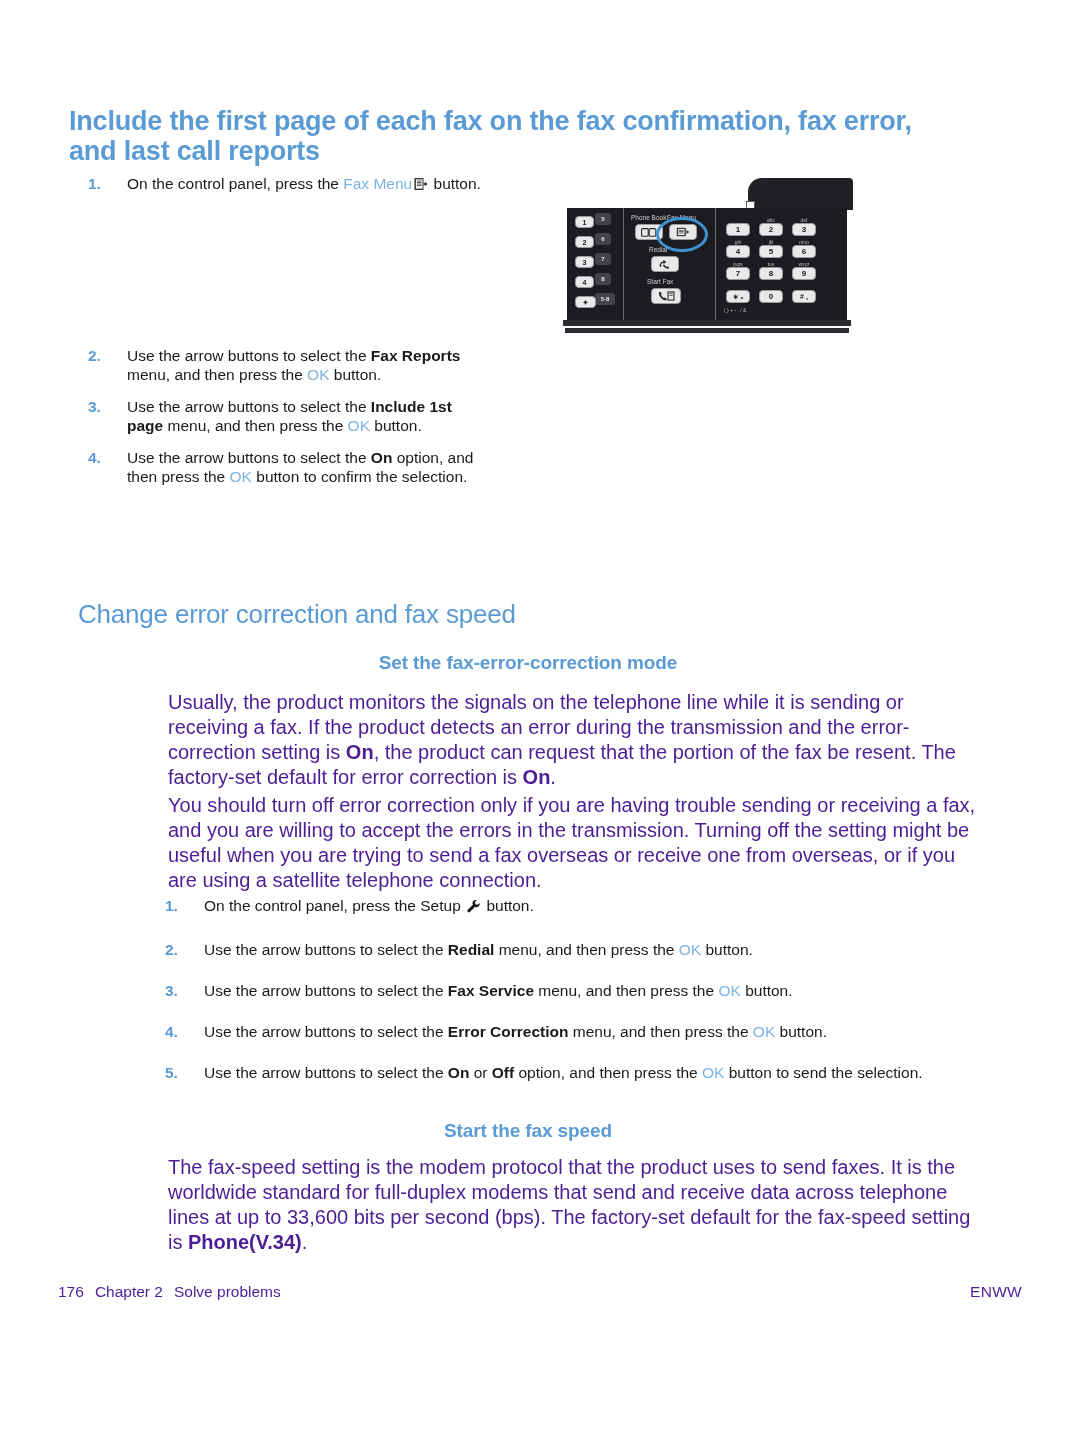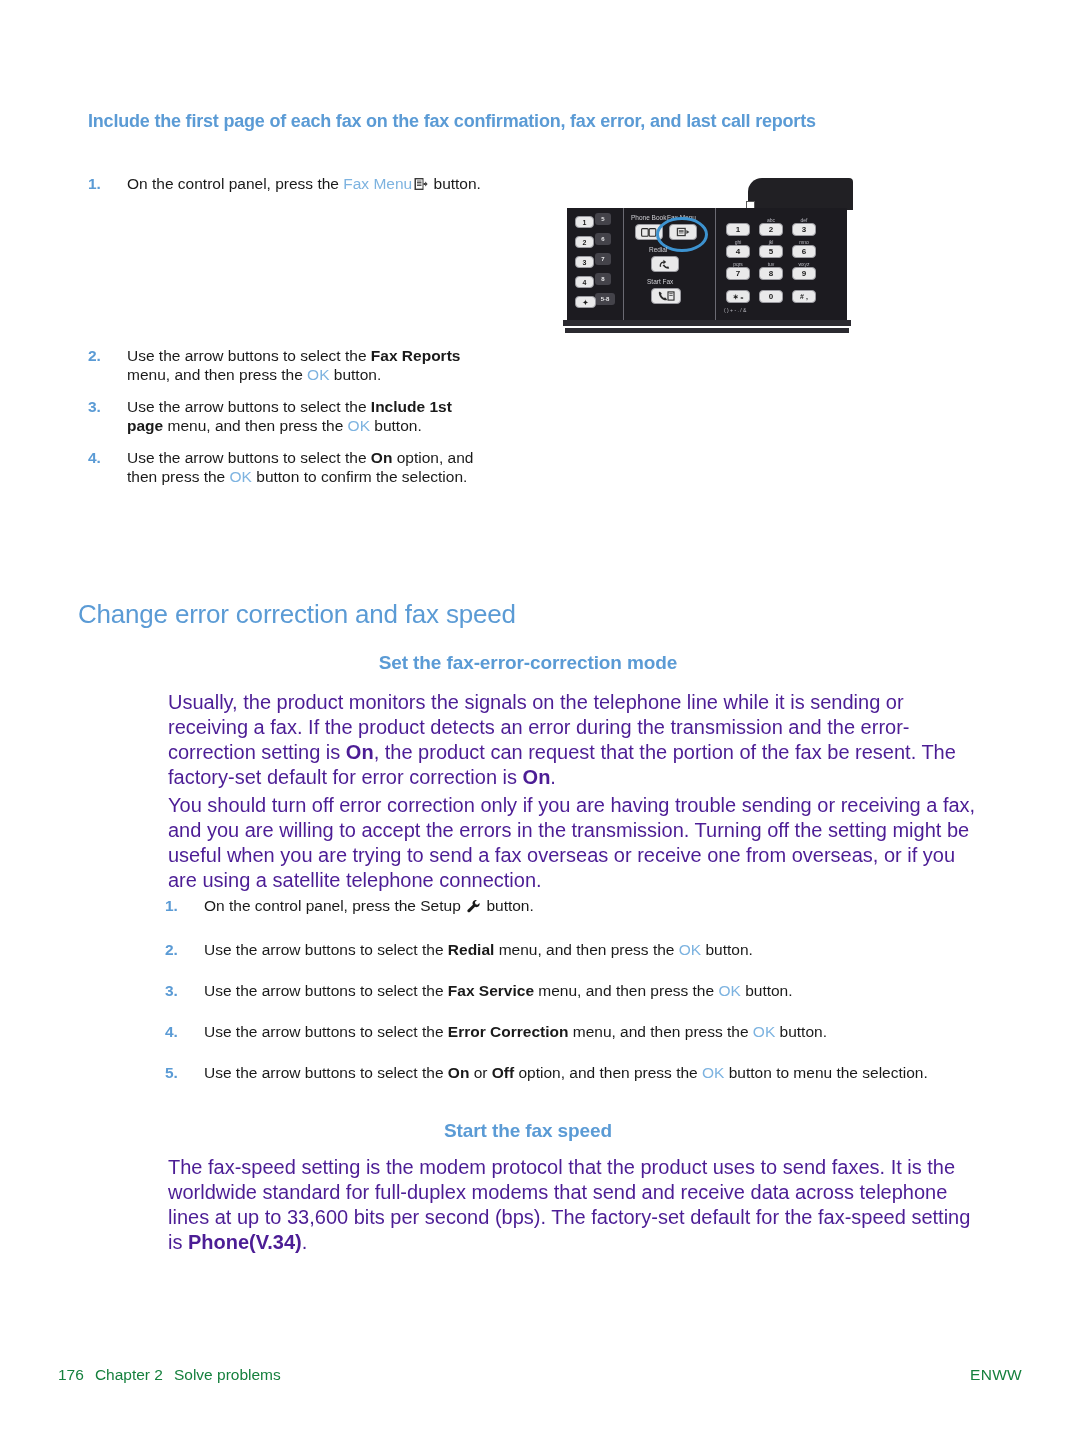--- a/index.html
+++ b/index.html
@@ -18,23 +18,23 @@
 
   .page {
     position: absolute;
     inset: 0;
     background: #ffffff;
   }
 
   
   .h1-blue {
     position: absolute;
-    left: 88px;
+    left: 69px;
     width: 860px;
-    font-size: 18px;
+    font-size: 27px;
     font-weight: bold;
     color: #5b9bd5;
     line-height: 30px;
     letter-spacing: -0.2px;
   }
   .h2-blue {
     position: absolute;
     left: 78px;
     width: 900px;
     font-size: 26px;
@@ -108,23 +108,23 @@
     display: inline-block;
     vertical-align: -3px;
     margin: 0 1px;
   }
 
   
   .footer {
     position: absolute;
     left: 58px;
     right: 58px;
-    top: 1366px;
+    top: 1283px;
     font-size: 15.5px;
-    color: #15803d;
+    color: #4c1d95;
     display: flex;
     justify-content: space-between;
     align-items: baseline;
   }
   .footer .left { display: flex; gap: 11px; }
   .footer .pagenum { }
   .footer .right { letter-spacing: 0.3px; }
 
   
   .cp-wrap {
@@ -405,21 +405,21 @@
       <span class="txt"><span>Use the arrow buttons to select the </span><b>Fax Service</b><span> menu, and then press the </span><span class="blue-txt">OK</span><span> button.</span></span>
     </div>
 
     <div class="step">
       <span class="num">4.</span>
       <span class="txt"><span>Use the arrow buttons to select the </span><b>Error Correction</b><span> menu, and then press the </span><span class="blue-txt">OK</span><span> button.</span></span>
     </div>
 
     <div class="step">
       <span class="num">5.</span>
-      <span class="txt"><span>Use the arrow buttons to select the </span><b>On</b><span> or </span><b>Off</b><span> option, and then press the </span><span class="blue-txt">OK</span><span> button to menu the selection.</span></span>
+      <span class="txt"><span>Use the arrow buttons to select the </span><b>On</b><span> or </span><b>Off</b><span> option, and then press the </span><span class="blue-txt">OK</span><span> button to send the selection.</span></span>
     </div>
   </div>
 
   <div class="h3-blue" style="top:1118px;">Start the fax speed</div>
 
   <div class="para" style="top:1155px;"><span>The fax-speed setting is the modem protocol that the product uses to send faxes. It is the worldwide standard for full-duplex modems that send and receive data across telephone lines at up to 33,600 bits per second (bps). The factory-set default for the fax-speed setting is </span><b>Phone(V.34)</b><span>.</span></div>
 
   <div class="footer">
     <div class="left">
       <span class="pagenum">176</span>

